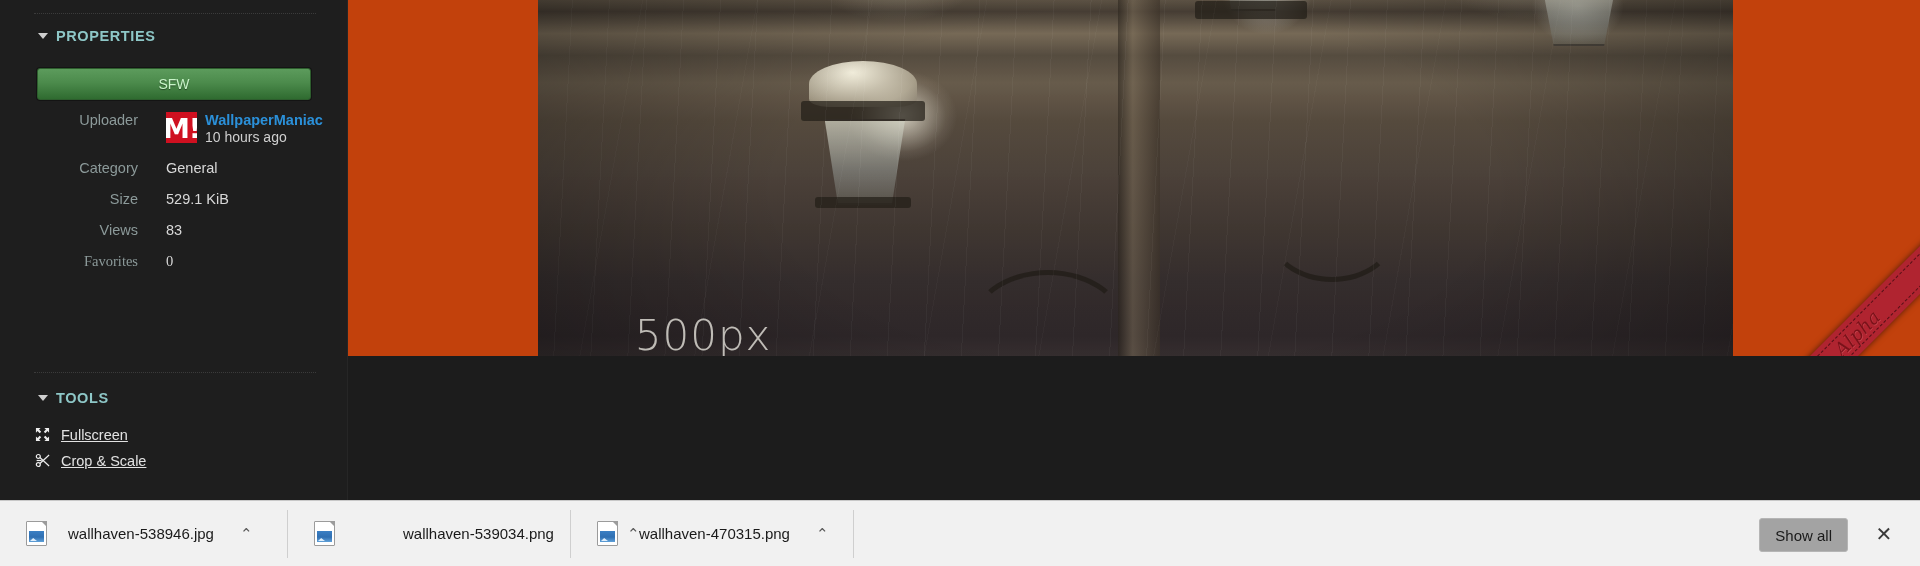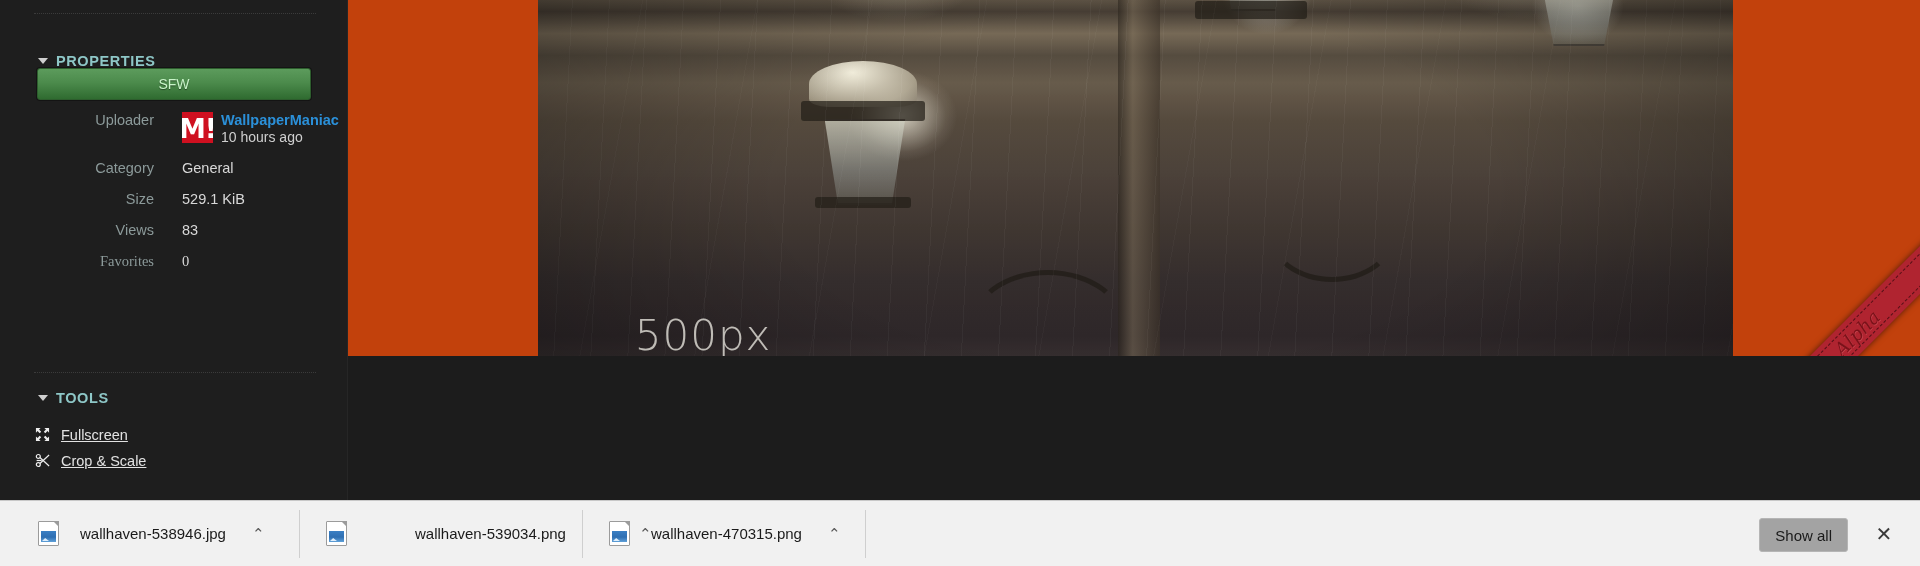--- a/index.html
+++ b/index.html
@@ -72,21 +72,20 @@
   }
 
   
   .prop-row {
     position: absolute;
     left: 0;
     width: 348px;
     display: flex;
     align-items: flex-start;
     font-size: 14.5px;
-    padding-left: 16px;
   }
   .prop-label {
     width: 138px;
     text-align: right;
     padding-right: 0;
     color: #8c9a9a;
     font-size: 14.5px;
     flex: 0 0 138px;
   }
   .prop-value {
@@ -440,21 +439,21 @@
 </style>
 </head>
 <body>
 
 <div id="root">
 
   <div id="sidebar">
 
     <div class="divider-dotted" style="top:13px;"></div>
 
-    <div class="section-header" style="top:28px;margin-top:25px;">
+    <div class="section-header" style="top:28px;">
       <span class="caret"></span>
       <span>PROPERTIES</span>
     </div>
 
     <div id="sfw-button">
       <span>SFW</span>
     </div>
 
     <div class="prop-row" id="uploader-row">
       <div class="prop-label">Uploader</div>
@@ -553,21 +552,21 @@
       <div id="px-watermark">500px</div>
     </div>
 
     <div id="alpha-ribbon">
       <span id="alpha-label">Alpha</span>
     </div>
   </div>
 
   <div id="download-bar">
 
-    <div class="dl-item" style="width:288px;margin-left:12px;">
+    <div class="dl-item" style="width:288px;">
       <span class="file-icon">
           <span class="thumb"></span>
         </span>
       <span class="dl-name">wallhaven-538946.jpg</span>
       <span class="dl-caret">⌃</span>
     </div>
 
     <div class="dl-item" style="width:283px;gap:47px;">
       <span class="file-icon">
           <span class="thumb"></span>

